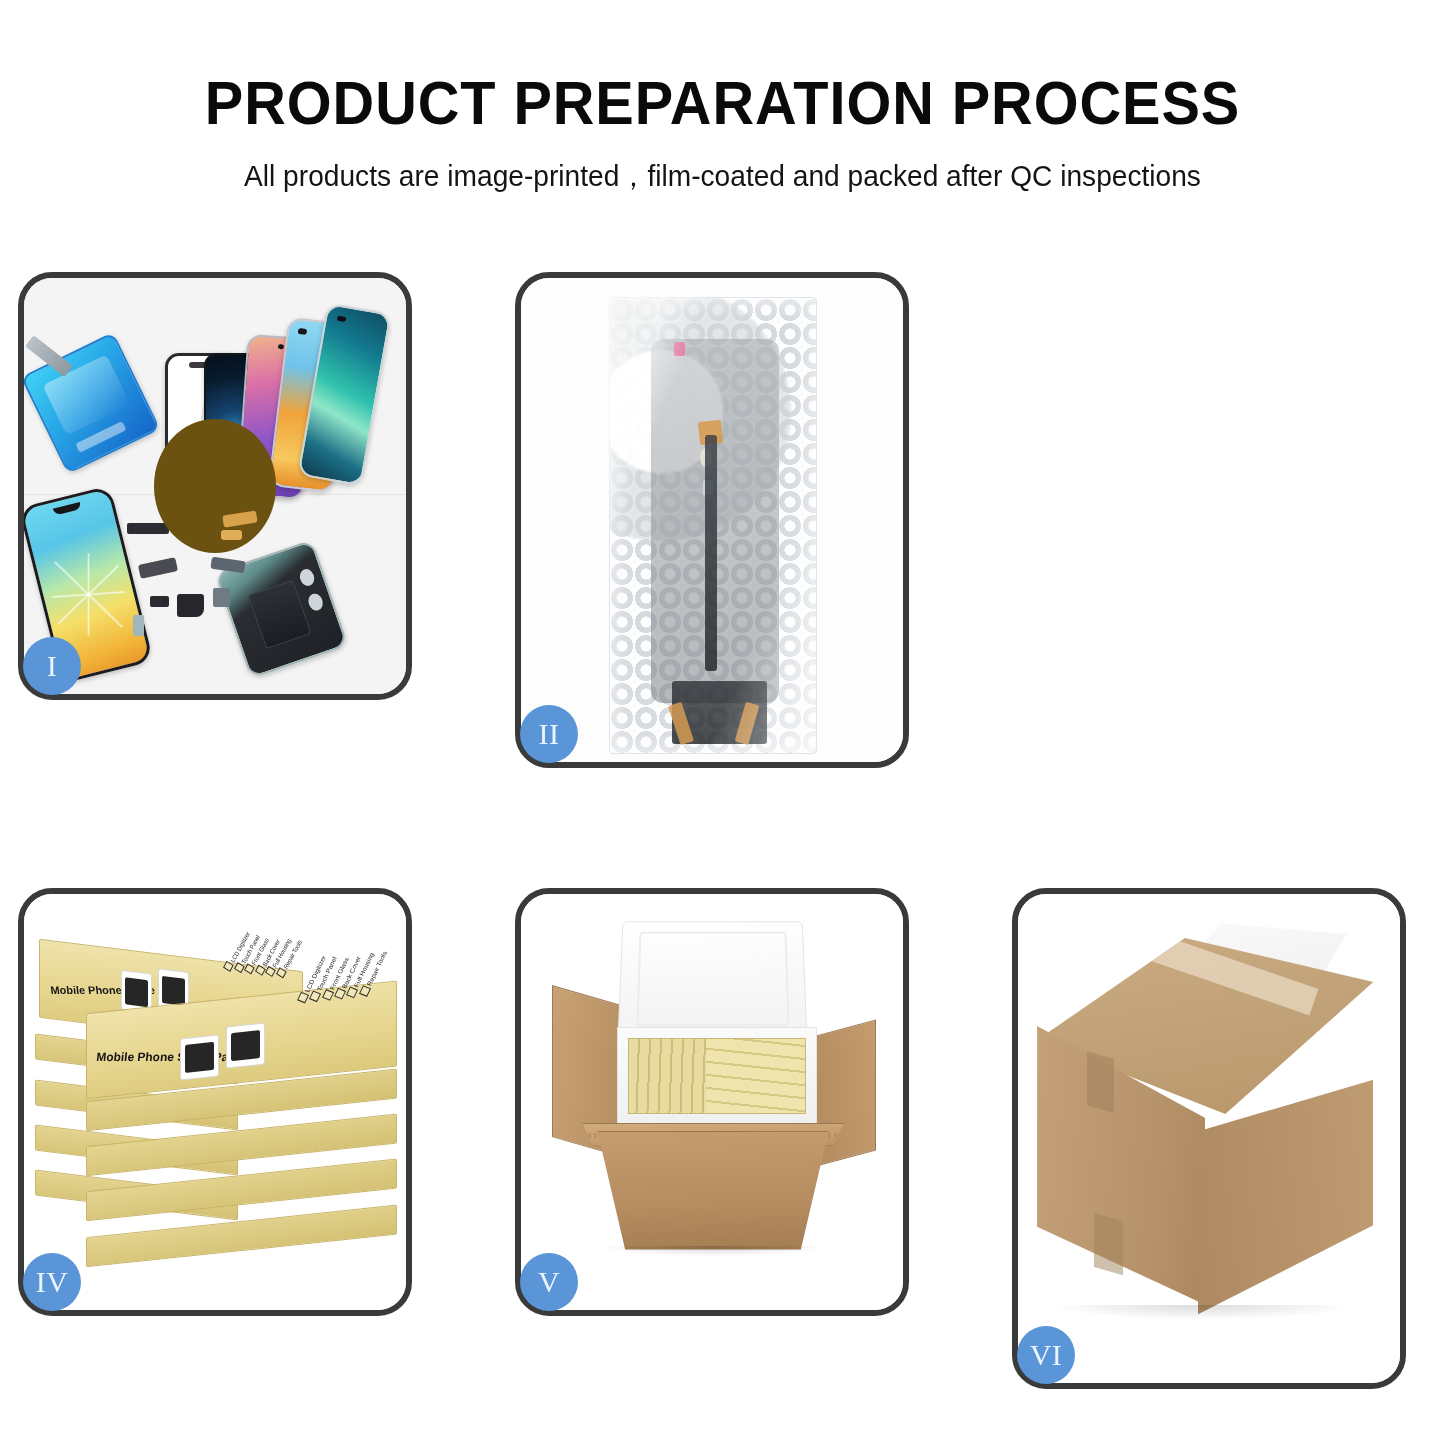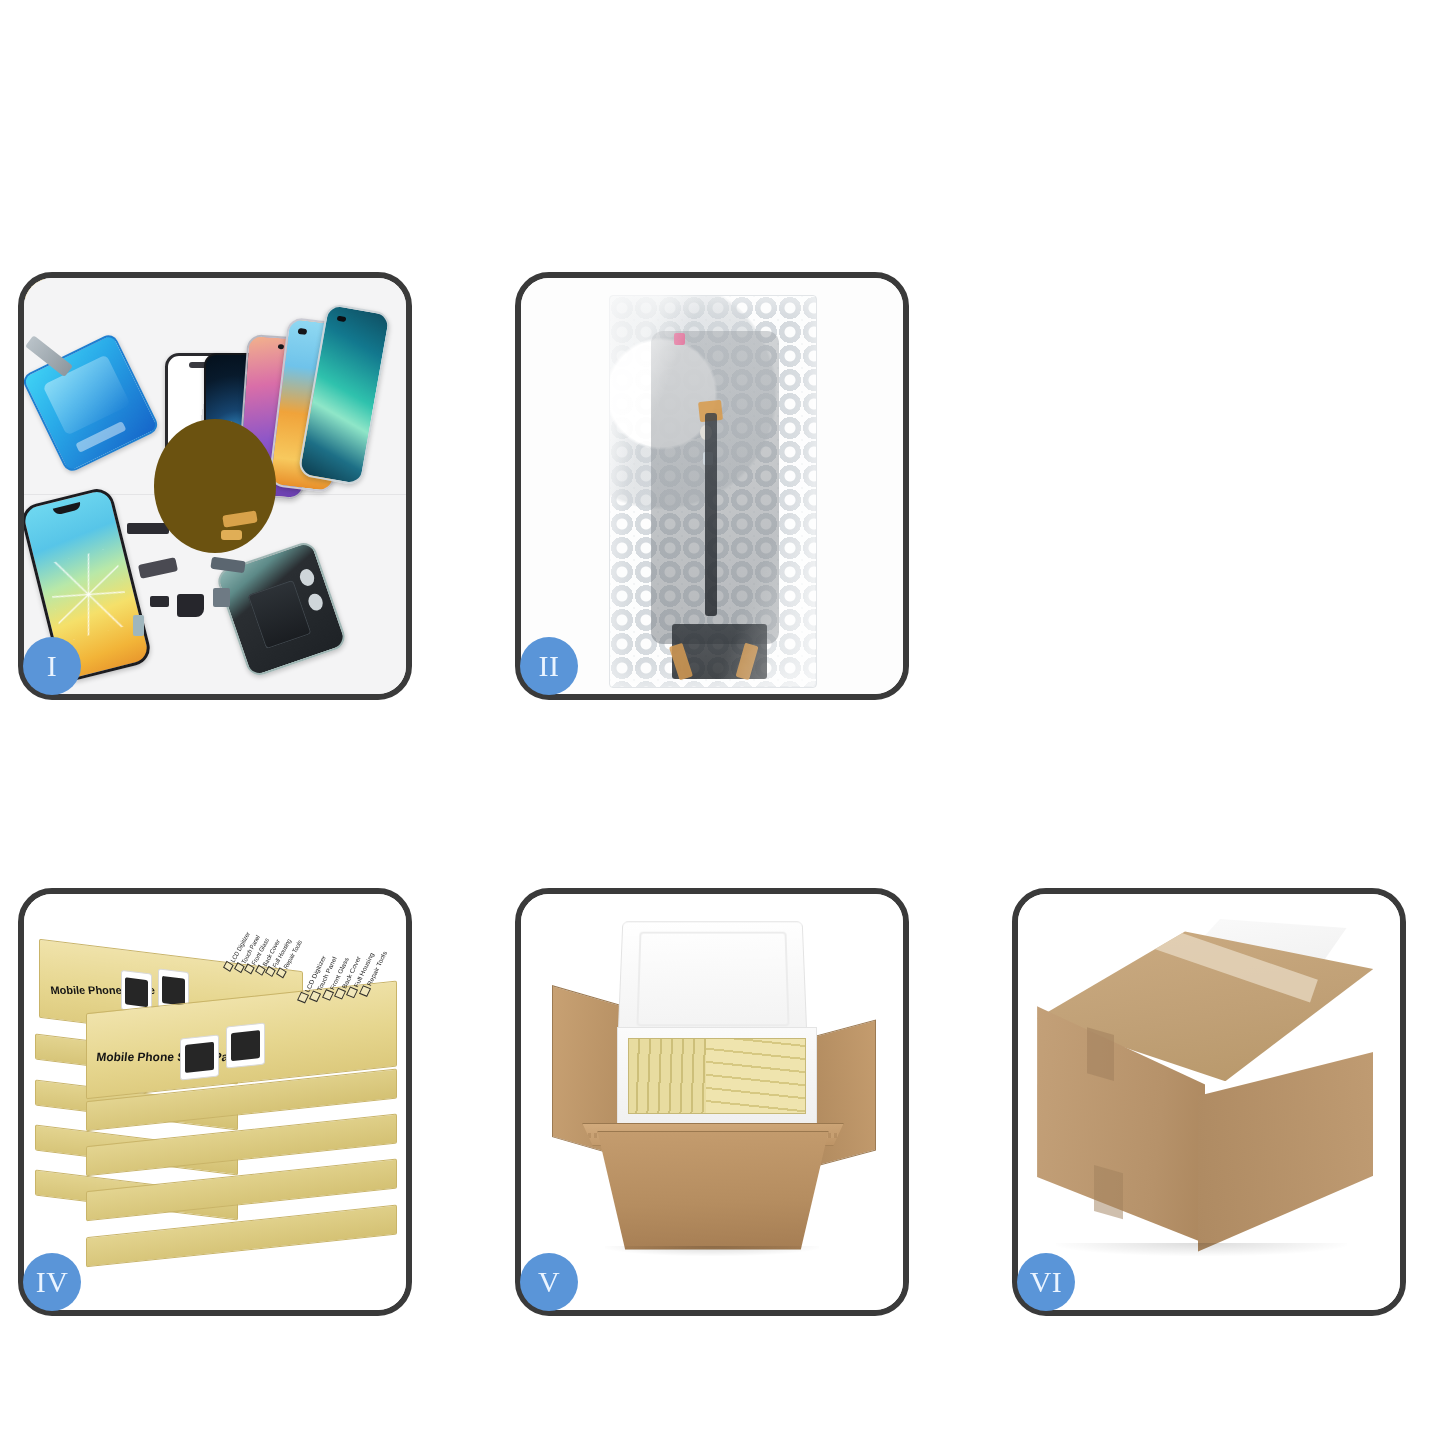--- a/index.html
+++ b/index.html
@@ -277,20 +277,24 @@
      background:linear-gradient(170deg,#fafafa,#eeeeee);
      clip-path:polygon(28% 0,100% 12%,74% 100%,0 72%);border-radius:6px;}
   .k-shadow{position:absolute;left:10%;top:84%;width:76%;height:3%;
      background:radial-gradient(ellipse at 50% 0,rgba(0,0,0,.14),rgba(0,0,0,0) 74%);}
 </style>
 </head>
 <body>
 
 <div class="page">
 
+  <div class="header">
+    <div class="title">PRODUCT PREPARATION PROCESS</div>
+    <div class="subtitle">All products are image-printed，film-coated and packed after QC inspections</div>
+  </div>
 
   <div class="grid">
 
     <div class="panel" style="left:18px;top:272px;width:394px;height:428px;">
       <div class="panel-inner">
         <div class="p1bg"></div>
         <div class="ph ph-adh"></div>
         <div class="ph ph-glass"></div>
         <div class="ph ph-crack"></div>
         <div class="ph ph-purple"></div>
@@ -309,21 +313,21 @@
         <div class="cmp cmp-sm1"></div>
         <div class="cmp cmp-sm2"></div>
         <div class="cmp cmp-sm3"></div>
         <div class="cmp-tool"></div>
         <div class="cmp-brush"></div>
         <div class="cmp-screw"></div>
       </div>
       <div class="badge">I</div>
     </div>
 
-    <div class="panel" style="left:515px;top:272px;width:394px;height:428px;">
+    <div class="panel" style="left:515px;top:272px;width:394px;height:496px;">
       <div class="panel-inner">
         <div class="p2bg"></div>
         <div class="bubble-pack">
           <div class="lcd-inside"></div>
           <div class="flexhead"></div>
           <div class="flexdot"></div>
           <div class="flexsq"></div>
           <div class="flexcable"></div>
           <div class="lcd-foot"></div>
           <div class="conn-l"></div>
@@ -396,21 +400,21 @@
         <div class="foam-lid"></div>
         <div class="foam-box"></div>
         <div class="inner-boxes"></div>
         <div class="c-rim"></div>
         <div class="c-body"></div>
         <div class="c-shadow"></div>
       </div>
       <div class="badge">V</div>
     </div>
 
-    <div class="panel" style="left:1012px;top:888px;width:394px;height:428px;">
+    <div class="panel" style="left:1012px;top:888px;width:394px;height:501px;">
       <div class="panel-inner">
         <div class="p6bg"></div>
         <div class="k-sheet"></div>
         <div class="k-top"></div>
         <div class="k-tape"></div>
         <div class="k-front"></div>
         <div class="k-side"></div>
         <div class="k-seamA"></div>
         <div class="k-seamB"></div>
         <div class="k-shadow"></div>

